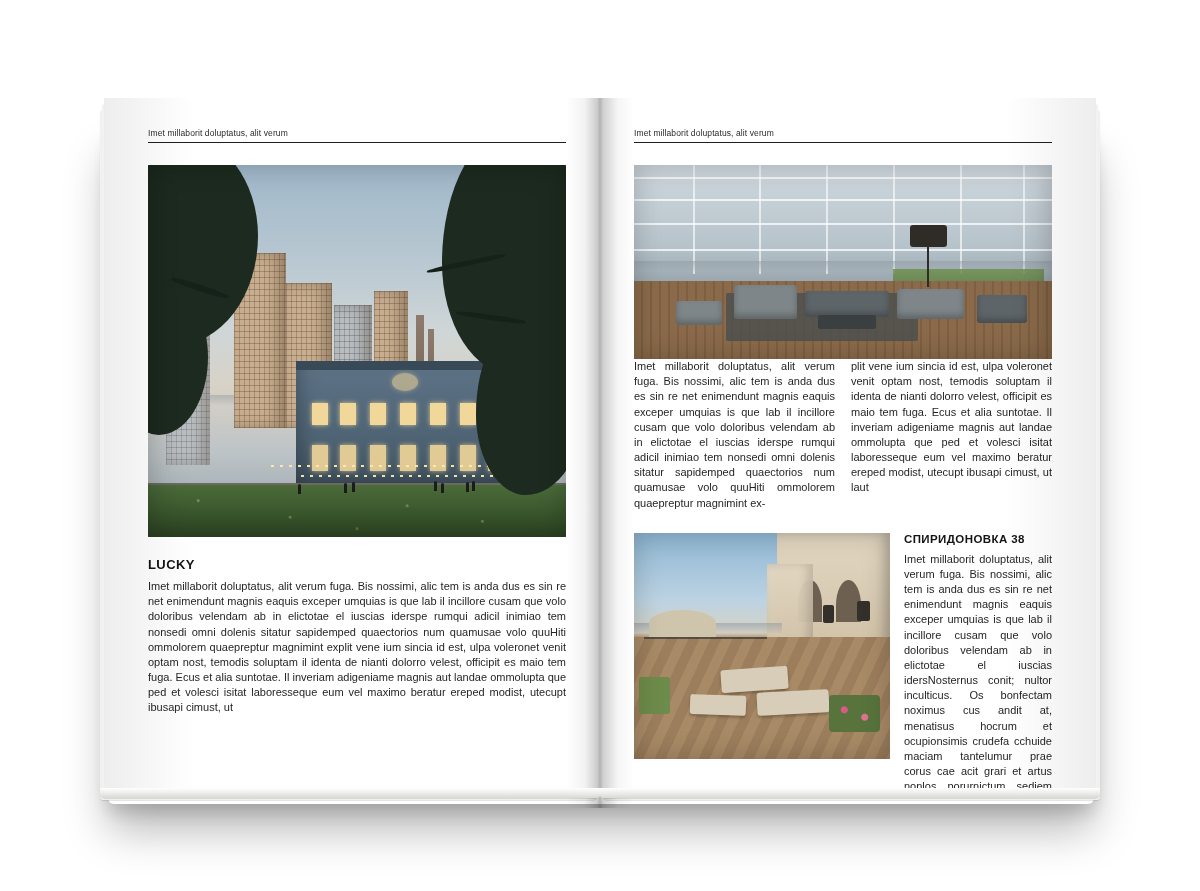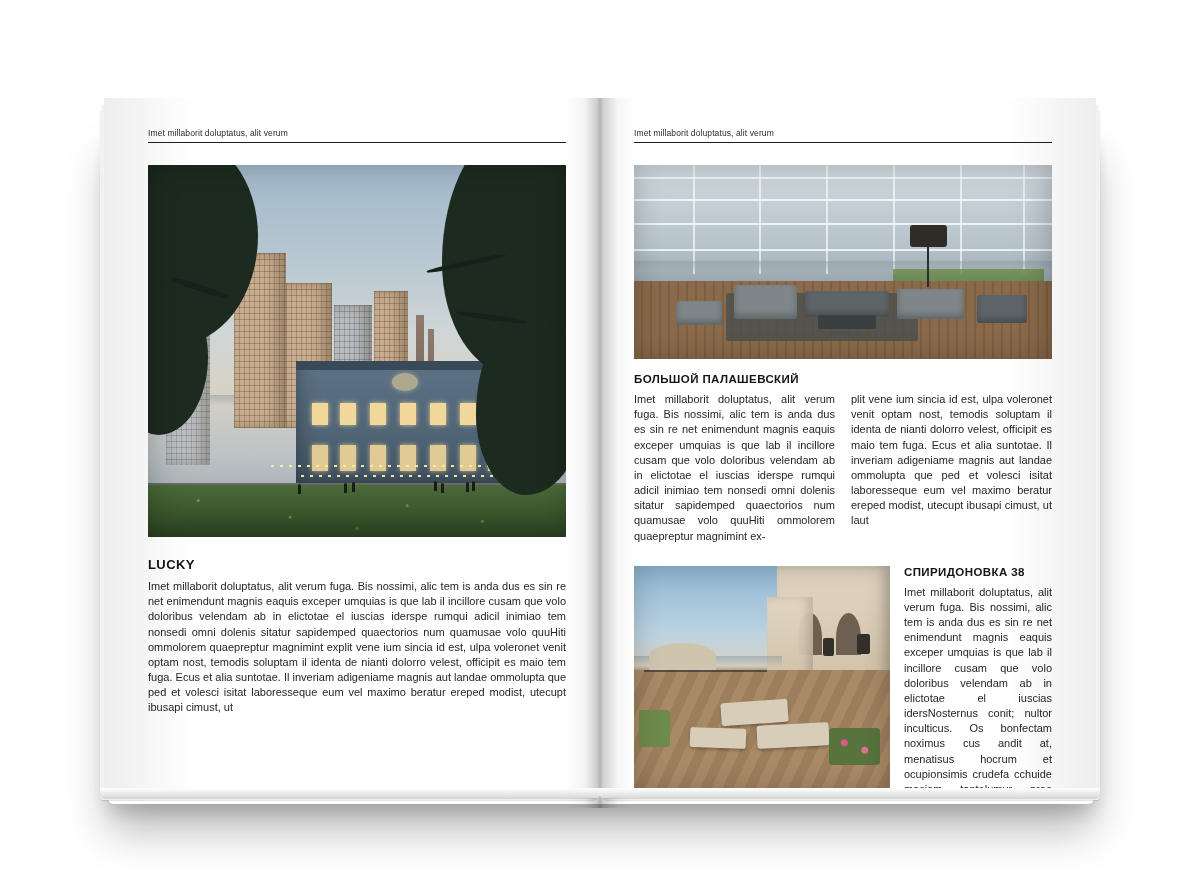--- a/index.html
+++ b/index.html
@@ -422,21 +422,20 @@
           <div class="sofa" style="left:63%; top:124px; width:16%; height:30px;"></div>
           <div class="coffee" style="left:44%; top:150px; width:14%; height:14px;"></div>
           <div class="lamp-pole" style="left:70%; top:78px; height:44px;"></div>
           <div class="lamp-shade" style="left:66%; top:60px; width:9%; height:22px;"></div>
           <div class="sofa dark" style="left:82%; top:130px; width:12%; height:28px;"></div>
           <div class="sofa" style="left:10%; top:136px; width:11%; height:24px;"></div>
 
           <div class="vign"></div>
         </div>
 
-        <div class="section-title">БОЛЬШОЙ ПАЛАШЕВСКИЙ</div>
 
         <div style="display:flex; gap:16px;">
           <div class="body-copy" style="flex:1 1 0;">Imet millaborit doluptatus, alit verum fuga. Bis nossimi, alic tem is anda dus es sin re net enimendunt magnis eaquis exceper umquias is que lab il incillore cusam que volo doloribus velendam ab in elictotae el iuscias iderspe rumqui adicil inimiao tem nonsedi omni dolenis sitatur sapidemped quaectorios num quamusae volo quuHiti ommolorem quaepreptur magnimint ex-</div>
           <div class="body-copy" style="flex:1 1 0;">plit vene ium sincia id est, ulpa voleronet venit optam nost, temodis soluptam il identa de nianti dolorro velest, officipit es maio tem fuga. Ecus et alia suntotae. Il inveriam adigeniame magnis aut landae ommolupta que ped et volesci isitat laboresseque eum vel maximo beratur ereped modist, utecupt ibusapi cimust, ut laut</div>
         </div>
 
         <div class="block-2">
           <div class="photo-square">
             <div class="ph terrace"></div>
 

